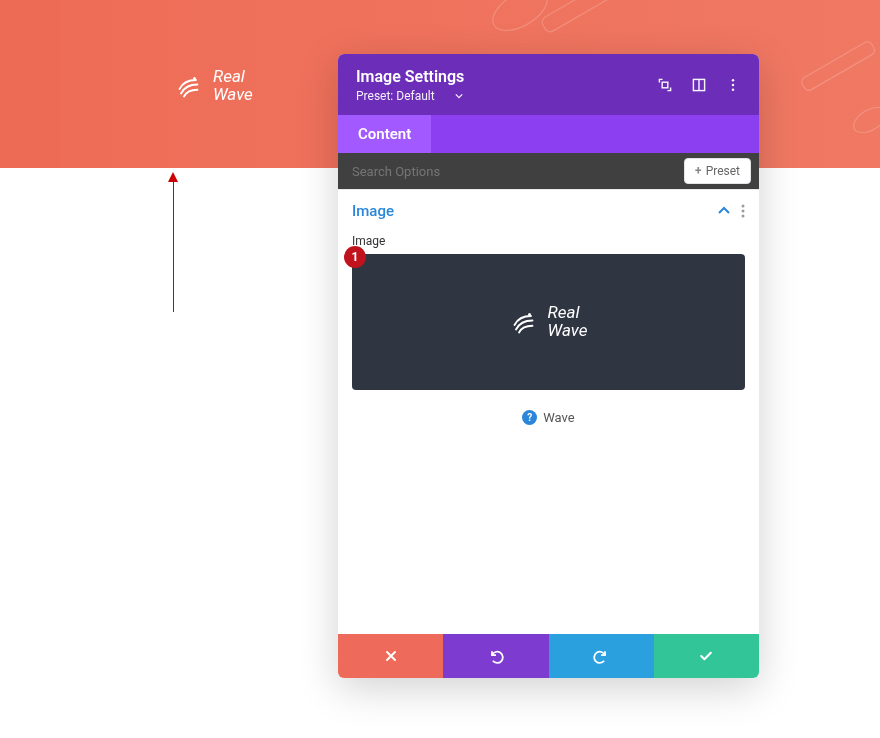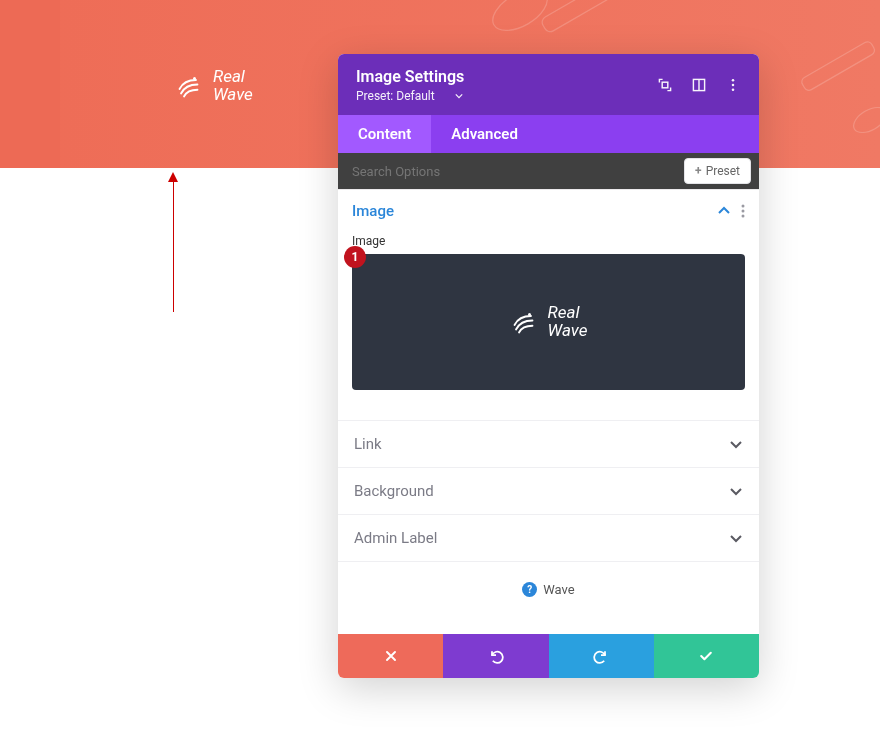--- a/index.html
+++ b/index.html
@@ -168,21 +168,20 @@
             <circle cx="10" cy="4" r="1.6"></circle>
             <circle cx="10" cy="10" r="1.6"></circle>
             <circle cx="10" cy="16" r="1.6"></circle>
           </svg>
       </span>
     </div>
   </div>
 
   <div class="tabs">
     <div class="tab active">Content</div>
-    <div class="tab">Advanced</div>
   </div>
 
   <div class="search-row">
     <input class="search-input" placeholder="Search Options" style="">
     <div class="filter-btn">
       <span style="font-weight:700;color:#888;">+</span>
       <span>Preset</span>
     </div>
   </div>
 
@@ -216,46 +215,20 @@
           <path d="M12 34c3-6 9-9 18-9"></path>
           <circle cx="26" cy="10" r="2" fill="#fff" stroke="none"></circle>
         </svg>
         <span class="text">
           <span>Real</span><br>
           <span>Wave</span>
         </span>
       </div>
     </div>
 
-    <div class="accordion">
-      <div class="acc-row">
-        <span class="label">Link</span>
-        <span class="chev">
-            <svg width="14" height="14" viewBox="0 0 14 14">
-              <path d="M2 5l5 5 5-5" fill="none" stroke="#5a5a62" stroke-width="2"></path>
-            </svg>
-          </span>
-      </div>
-      <div class="acc-row">
-        <span class="label">Background</span>
-        <span class="chev">
-            <svg width="14" height="14" viewBox="0 0 14 14">
-              <path d="M2 5l5 5 5-5" fill="none" stroke="#5a5a62" stroke-width="2"></path>
-            </svg>
-          </span>
-      </div>
-      <div class="acc-row">
-        <span class="label">Admin Label</span>
-        <span class="chev">
-            <svg width="14" height="14" viewBox="0 0 14 14">
-              <path d="M2 5l5 5 5-5" fill="none" stroke="#5a5a62" stroke-width="2"></path>
-            </svg>
-          </span>
-      </div>
-    </div>
 
     <div class="help-row">
       <span class="qmark">?</span>
       <span>Wave</span>
     </div>
   </div>
 
   <div class="footer">
     <div class="fbtn red">
       <svg viewBox="0 0 20 20">

